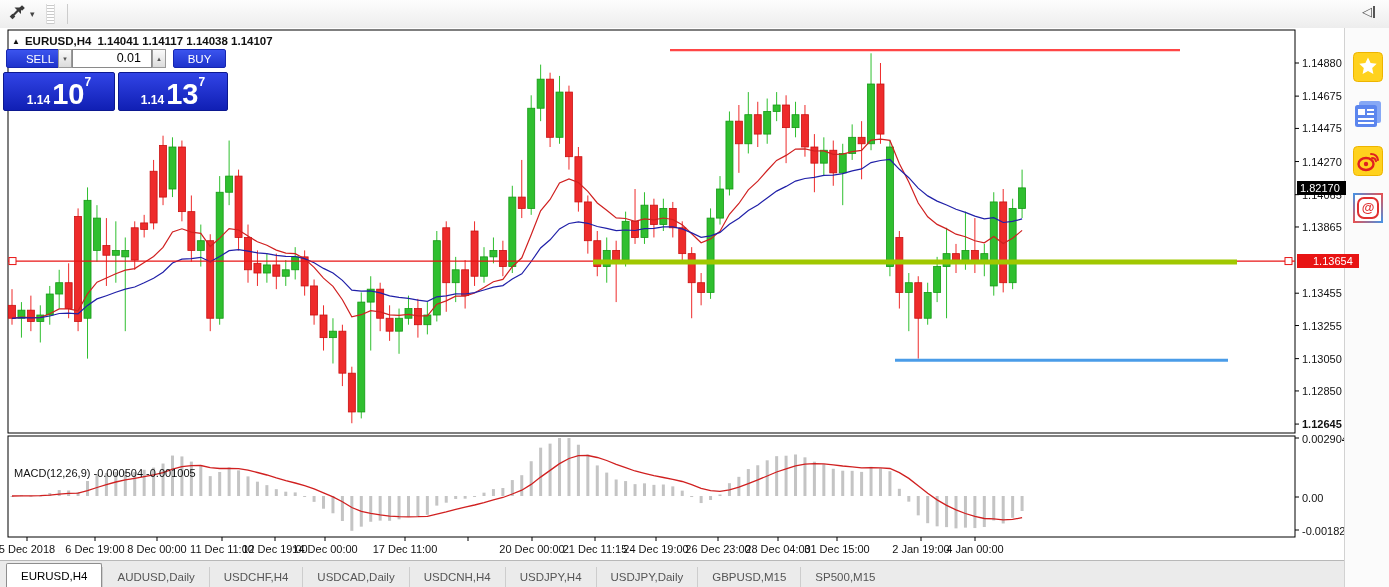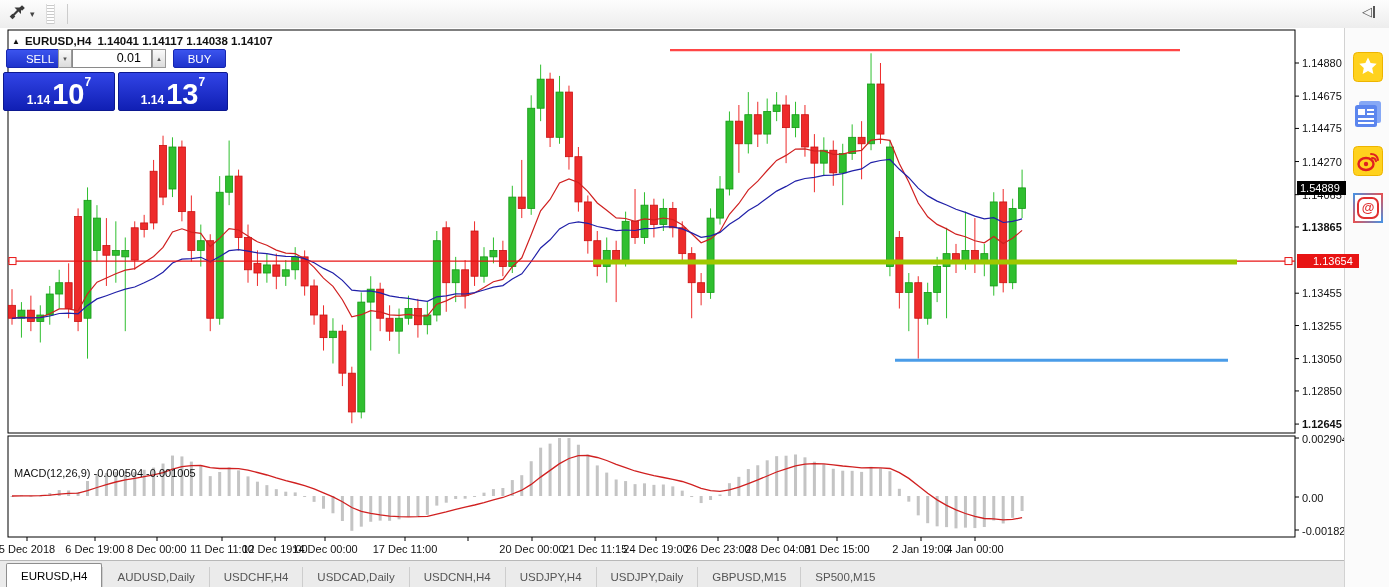--- a/index.html
+++ b/index.html
@@ -488,27 +488,27 @@
       <span>-0.001005</span>
     </div>
   </div>
 
   <div id="axisLayer">
       <div class="pxlab" style="top: 57px;">1.14880</div>
       <div class="pxlab" style="top: 90.1179px;">1.14675</div>
       <div class="pxlab" style="top: 122.428px;">1.14475</div>
       <div class="pxlab" style="top: 155.546px;">1.14270</div>
       <div class="pxlab" style="top: 188.664px;">1.14065</div>
-      <div class="pxlab" style="top: 220.974px; font-weight: bold;">1.13865</div>
+      <div class="pxlab" style="top: 220.974px;">1.13865</div>
       <div class="pxlab" style="top: 287.21px;">1.13455</div>
       <div class="pxlab" style="top: 319.52px;">1.13255</div>
       <div class="pxlab" style="top: 352.638px;">1.13050</div>
       <div class="pxlab" style="top: 384.948px;">1.12850</div>
       <div class="pxlab" style="top: 418.066px; font-weight: bold;">1.12645</div>
-      <div class="badge" style="top: 180.879px; background: rgb(0, 0, 0);">1.54889</div>
+      <div class="badge" style="top: 180.879px; background: rgb(0, 0, 0);">1.82170</div>
       <div class="badge" style="top: 254.061px; background: rgb(232, 20, 20); padding-left: 16px;">1.13654</div>
       <div class="macd-ax" style="top: 433px;">0.002904</div>
       <div class="macd-ax" style="top: 492px;">0.00</div>
       <div class="macd-ax" style="top: 525px;">-0.001824</div>
       <div class="tlab" style="top: 543px; left: 27px;">5 Dec 2018</div>
       <div class="tlab" style="top: 543px; left: 95px;">6 Dec 19:00</div>
       <div class="tlab" style="top: 543px; left: 157px;">8 Dec 00:00</div>
       <div class="tlab" style="top: 543px; left: 222px;">11 Dec 11:00</div>
       <div class="tlab" style="top: 543px; left: 275px;">12 Dec 19:00</div>
       <div class="tlab" style="top: 543px; left: 325px;">14 Dec 00:00</div>

